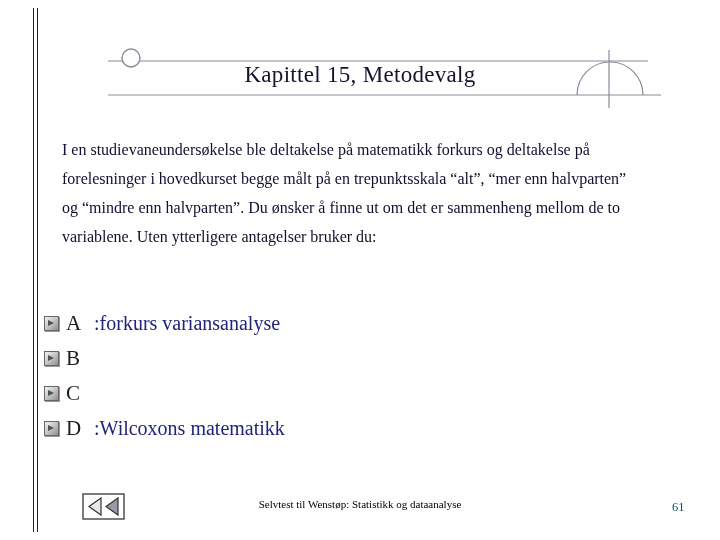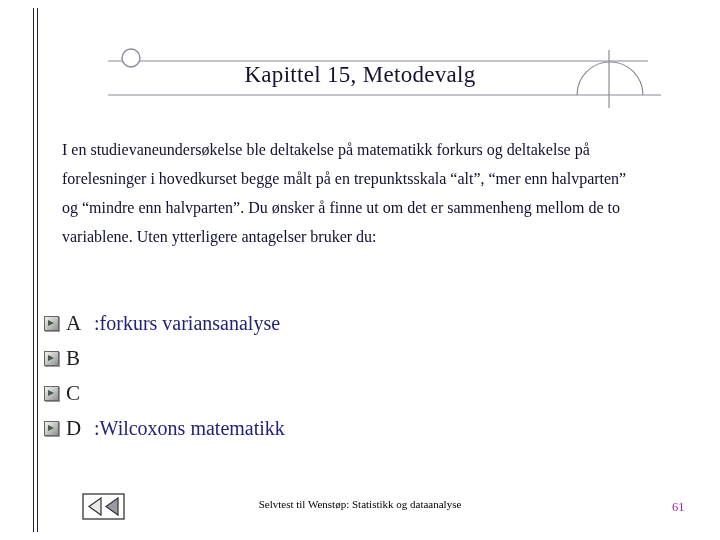--- a/index.html
+++ b/index.html
@@ -94,21 +94,21 @@
     text-align: center;
     font-size: 11px;
     line-height: 1.35;
     color: #000000;
   }
   .page-number {
     position: absolute;
     left: 672px;
     top: 500px;
     font-size: 12.5px;
-    color: #a21caf;
+    color: #0c4a6e;
   }
   .nav-buttons {
     position: absolute;
     left: 82px;
     top: 493px;
     cursor: pointer;
   }
 </style>
 </head>
 <body>

